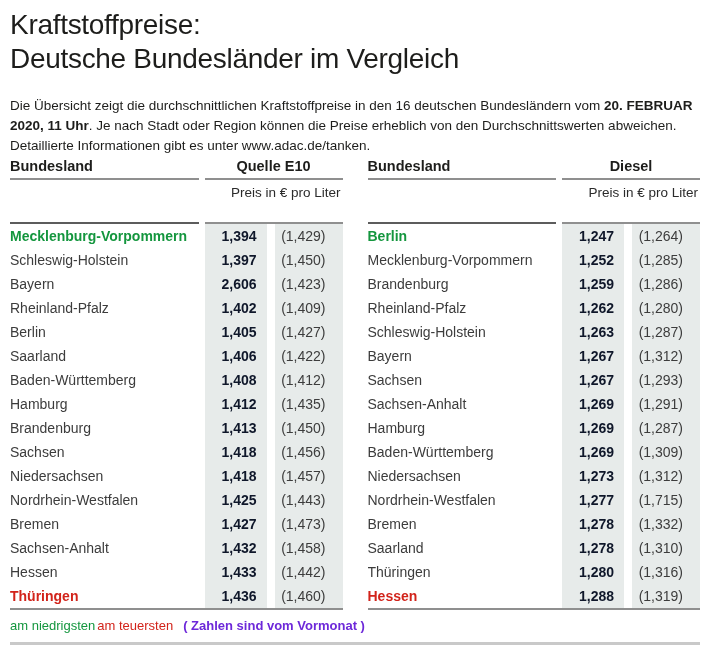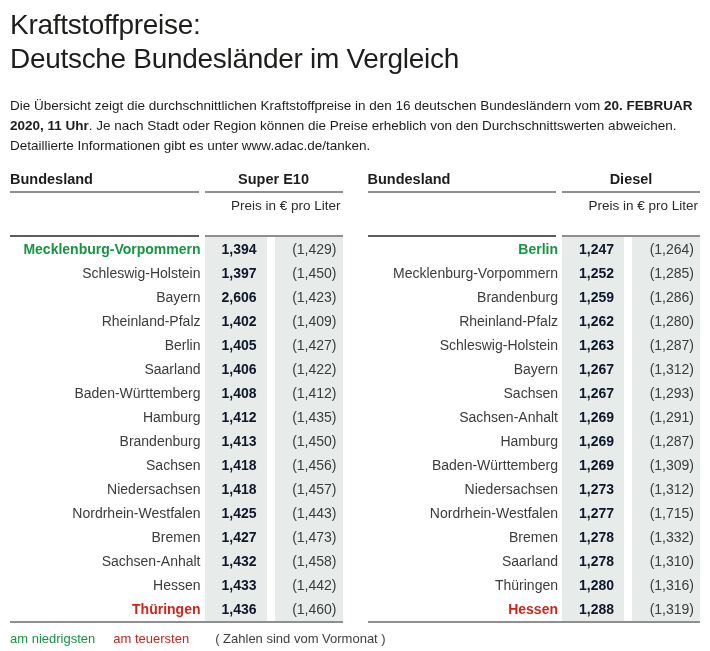--- a/index.html
+++ b/index.html
@@ -24,21 +24,21 @@
   }
   .intro {
     margin-top: 20px;
     font-size: 13.5px;
     line-height: 20px;
     color: #1d1d1b;
     max-width: 692px;
   }
   .intro b { font-weight: bold; }
 
-  .tables { display: flex; gap: 25px; margin-top: 15px; }
+  .tables { display: flex; gap: 25px; margin-top: 2px; }
   .ptable { flex: 1; min-width: 0; }
 
   .thead, .thead2, .trow {
     display: grid;
     grid-template-columns: 1fr 62px 8px 68px;
   }
   .thead { height: 22px; }
   .h-name {
     grid-column: 1;
     border-bottom: 2px solid #8f8f8f;
@@ -60,45 +60,45 @@
   .h-price {
     grid-column: 2 / 5;
     border-bottom: 2px solid #8f8f8f;
     text-align: right;
     font-size: 13.5px;
     color: #2b2b2b;
     padding: 5px 2px 0 0;
     white-space: nowrap;
   }
   .tbody { border-bottom: 2px solid #8f8f8f; }
-  .trow { height: 24px; align-items: center; font-size: 14px; text-align: right; }
+  .trow { height: 24px; align-items: center; font-size: 14px; }
   .c-name { color: #3c3c3c; padding-right: 4px; white-space: nowrap; overflow: hidden; }
   .c-price, .c-prev {
     background: var(--band);
     height: 100%;
     display: flex;
     align-items: center;
     justify-content: flex-end;
   }
   .c-price { font-weight: bold; color: #0f172a; padding-right: 10px; }
-  .c-prev { color: #3c3c3c; padding-right: 6px; }
+  .c-prev { color: #3c3c3c; padding-right: 17px; }
   .c-gap { background: #ffffff; height: 100%; }
   .trow.lowest .c-name { color: var(--green); font-weight: bold; }
   .trow.highest .c-name { color: var(--red); font-weight: bold; }
 
   .legend {
     display: flex;
     align-items: baseline;
-    gap: 18px;
+    gap: 2px;
     margin-top: 8px;
     font-size: 13px;
   }
   .lg-low { color: var(--green); }
   .lg-high { color: var(--red); }
-  .lg-note { color: #404040; margin-left: 8px; }
+  .lg-note { color: #6d28d9; margin-left: 8px; font-weight: bold; }
 
   .footer-rule { height: 3px; background: #c9c9c9; margin-top: 9px; }
   .footer {
     display: flex;
     justify-content: space-between;
     font-size: 13px;
     color: #8f8f8f;
     padding-top: 6px;
     font-family: Liberation Mono, monospace;
   }
@@ -110,21 +110,21 @@
 
   <h1><span>Kraftstoffpreise:</span><br><span>Deutsche Bundesländer im Vergleich</span></h1>
 
   <p class="intro"><span>Die Übersicht zeigt die durchschnittlichen Kraftstoffpreise in den 16 deutschen Bundesländern vom </span><b>20. FEBRUAR 2020, 11 Uhr</b><span>. Je nach Stadt oder Region können die Preise erheblich von den Durchschnittswerten abweichen. Detaillierte Informationen gibt es unter www.adac.de/tanken.</span></p>
 
   <div class="tables">
 
     <section class="ptable">
       <div class="thead">
         <div class="h-name">Bundesland</div>
-        <div class="h-fuel">Super E10</div>
+        <div class="h-fuel">Quelle E10</div>
       </div>
       <div class="thead2">
         <div class="h-empty"></div>
         <div class="h-price">Preis in € pro Liter</div>
       </div>
       <div class="tbody">
           <div class="trow lowest">
             <div class="c-name">Mecklenburg-Vorpommern</div>
             <div class="c-price">1,394</div>
             <div class="c-gap"></div>

